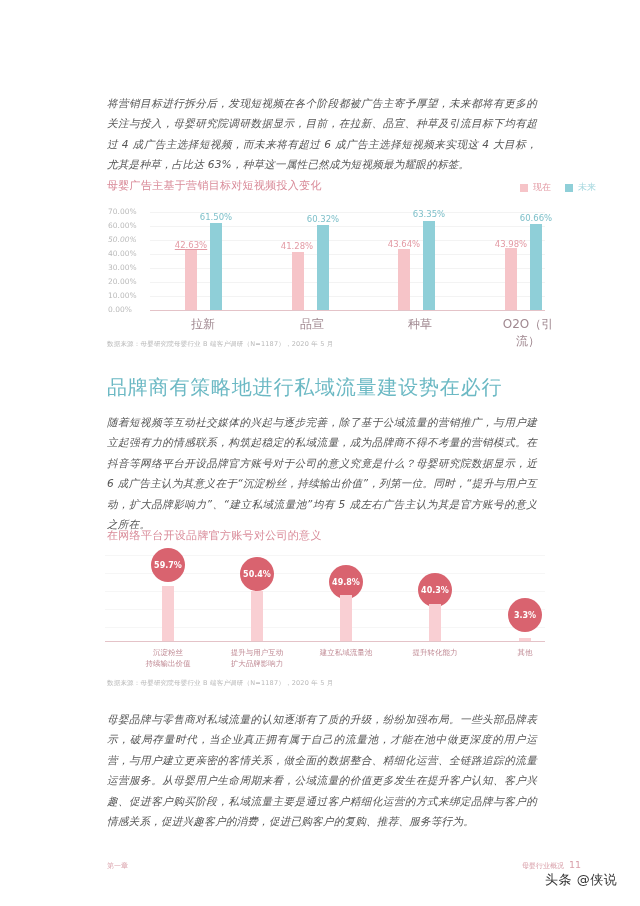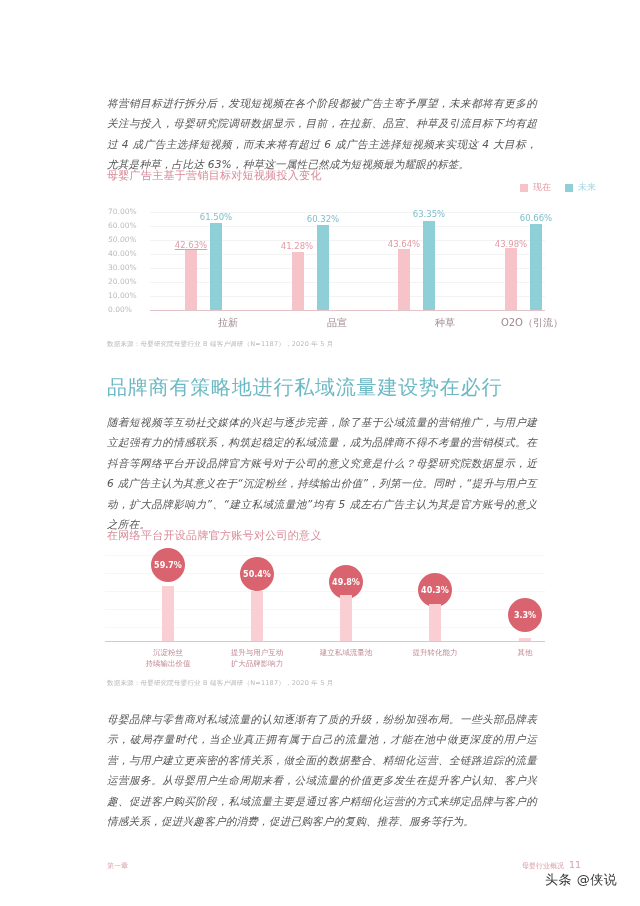--- a/index.html
+++ b/index.html
@@ -26,42 +26,42 @@
     position: absolute; left: 107px; top: 374px; font-size: 20px; color: #6cb9c4; letter-spacing: 0.8px;
     font-weight: normal;
   }
   
   .c1 { position: absolute; left: 105px; top: 205px; width: 440px; height: 125px; }
   .ytick { position: absolute; left: 3px; font-size: 7.5px; color: #bbbbbb; width: 40px; }
   .gridline { position: absolute; left: 45px; right: 0; height: 1px; background: #f3f3f3; }
   .baseline1 { position: absolute; left: 45px; right: 0; height: 1px; background: #e4c3c8; }
   .bar { position: absolute; width: 12px; }
   .bar-label { position: absolute; font-size: 8.5px; width: 50px; text-align: center; }
-  .cat-label { position: absolute; font-size: 10px; color: #a08890; width: 70px; text-align: right; }
+  .cat-label { position: absolute; font-size: 12px; color: #a08890; width: 70px; text-align: center; }
   
   .c2 { position: absolute; left: 105px; top: 545px; width: 440px; height: 130px; }
   .grid2 { position: absolute; left: 0; right: 0; height: 1px; background: #f6f6f6; }
   .baseline2 { position: absolute; left: 0; right: 0; height: 1px; background: #e4c3c8; }
   .lolli-bar { position: absolute; width: 12px; background: #f9cfd3; }
   .bubble {
     position: absolute; width: 34px; height: 34px; border-radius: 50%; background: #d9636f;
     color: #ffffff; font-size: 8px; font-weight: bold; display: flex; align-items: center; justify-content: center;
   }
   .cat2 { position: absolute; font-size: 7.5px; color: #c08a94; width: 80px; text-align: center; line-height: 11px; }
   .footer-left { position: absolute; left: 107px; top: 861px; font-size: 7px; color: #d9a0aa; }
   .footer-right { position: absolute; left: 522px; top: 859px; font-size: 7px; color: #d9a0aa; }
   .footer-right .pg { font-size: 9.5px; margin-left: 5px; }
   .watermark { position: absolute; left: 545px; top: 871px; font-size: 13px; color: #333333; letter-spacing: 0.5px; }
 </style>
 </head>
 <body>
 
 <div class="para" style="top:93px;">将营销目标进行拆分后，发现短视频在各个阶段都被广告主寄予厚望，未来都将有更多的关注与投入，母婴研究院调研数据显示，目前，在拉新、品宣、种草及引流目标下均有超过 4 成广告主选择短视频，而未来将有超过 6 成广告主选择短视频来实现这 4 大目标，尤其是种草，占比达 63%，种草这一属性已然成为短视频最为耀眼的标签。</div>
 
-<div class="chart-title" style="top:168px;text-align:right;">母婴广告主基于营销目标对短视频投入变化</div>
+<div class="chart-title" style="top:178px;text-align:right;">母婴广告主基于营销目标对短视频投入变化</div>
 <div class="legend">
   <div class="legend-item">
     <span class="legend-swatch" style="background:#f6c4c8;"></span>
     <span style="color:#e39aa4;">现在</span>
   </div>
   <div class="legend-item">
     <span class="legend-swatch" style="background:#8fcfd8;"></span>
     <span style="color:#a7d8df;">未来</span>
   </div>
 </div>

